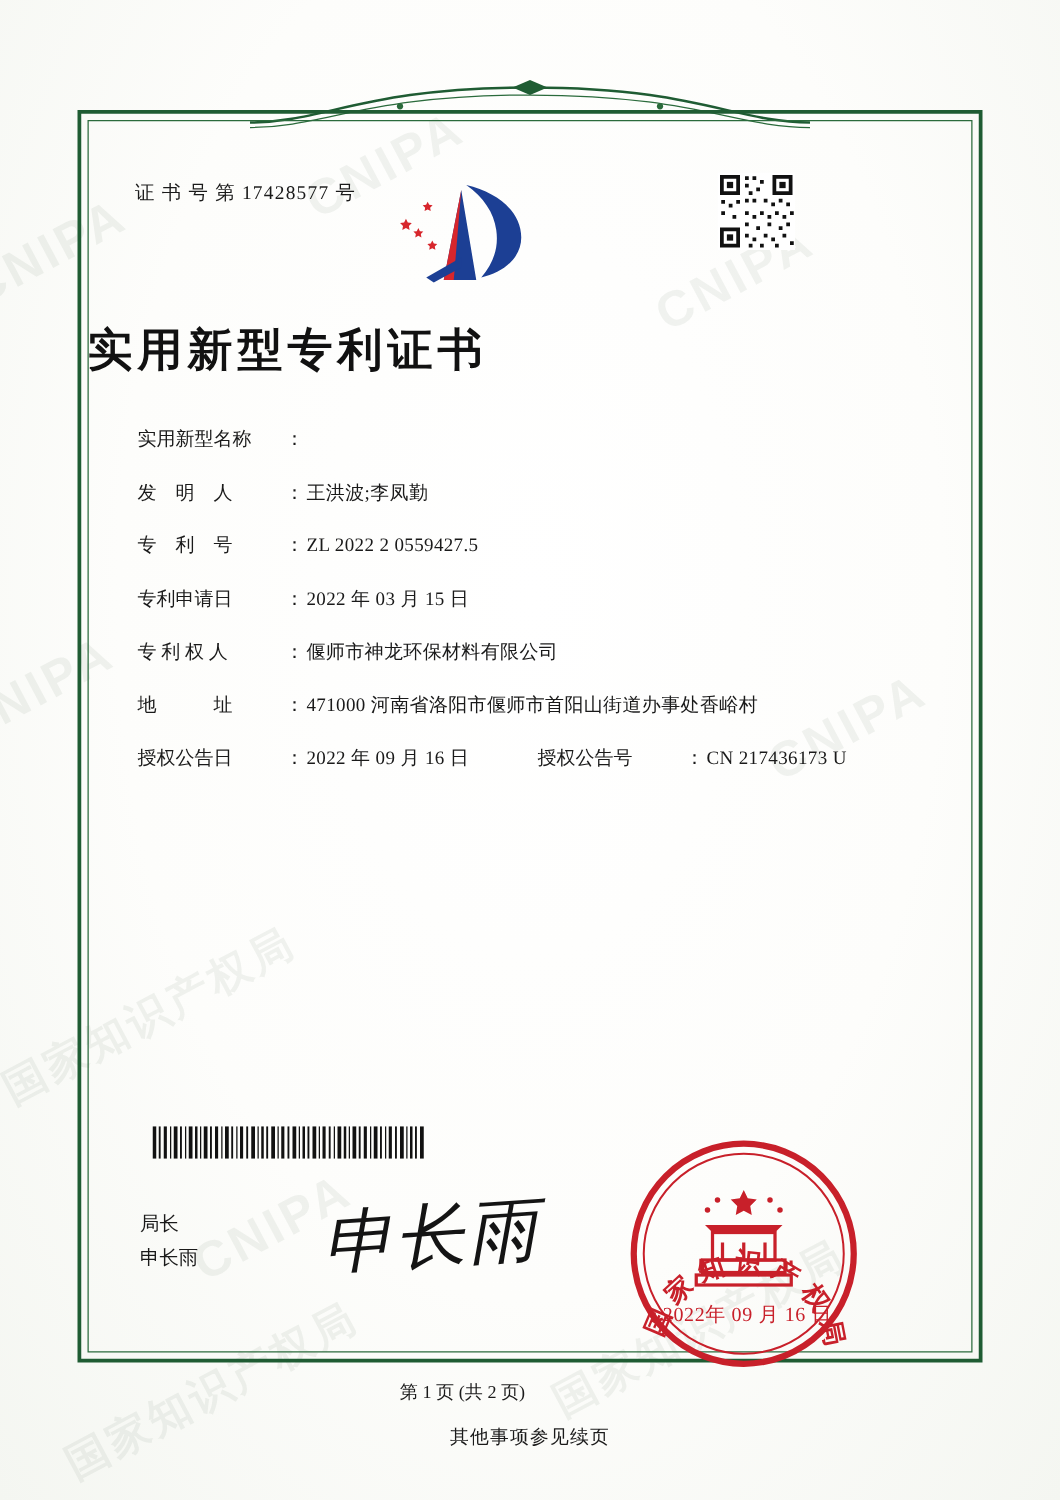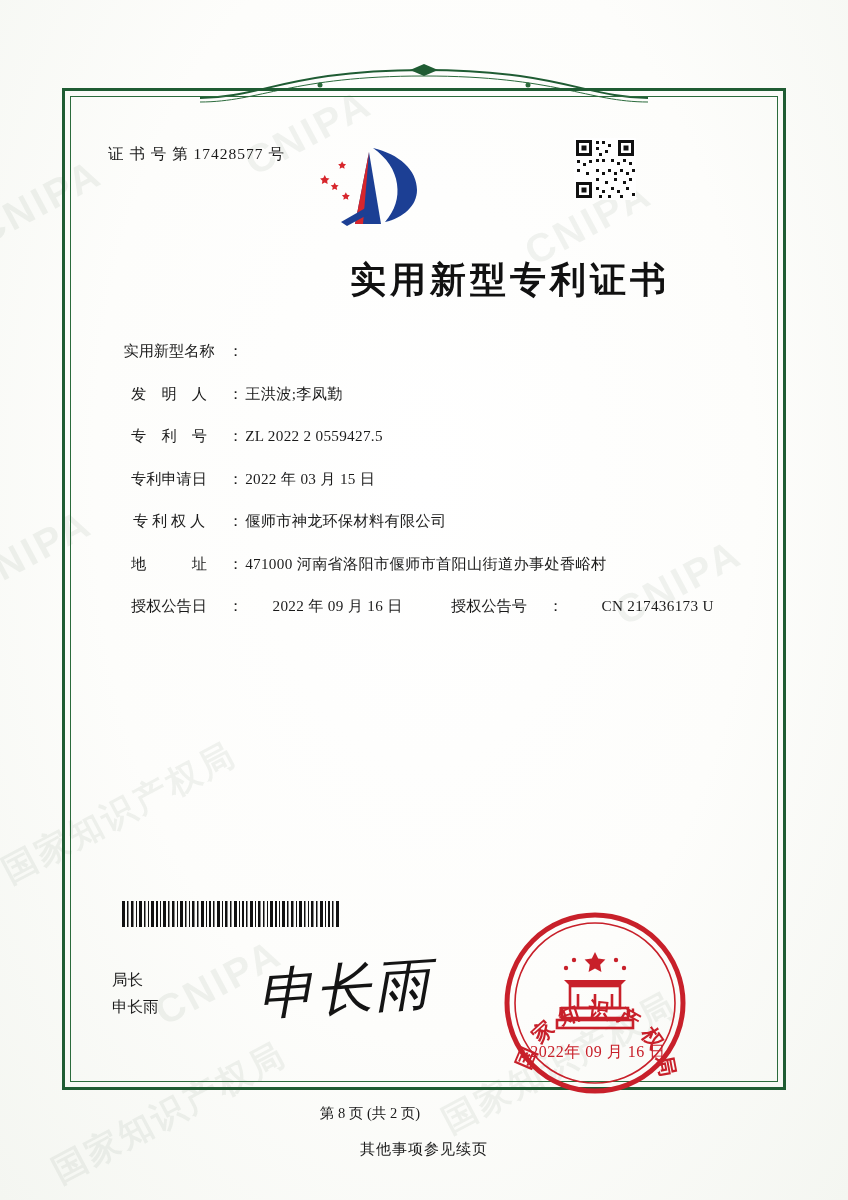--- a/index.html
+++ b/index.html
@@ -100,34 +100,33 @@
     transform: translateX(-50%);
     width: 150px;
     height: 88px;
   }
 
   .main-title {
     position: absolute;
     left: 0;
     right: 0;
     top: 160px;
-    text-align: right;
+    text-align: left;
     font-size: 36px;
     font-weight: bold;
     letter-spacing: 4px;
     color: #111;
     font-family: Liberation Mono, monospace;
   }
 
   .fields {
     position: absolute;
     left: 40px;
     top: 245px;
     width: 640px;
-    text-align: center;
   }
   .field-row {
     display: flex;
     align-items: baseline;
     margin-bottom: 21.5px;
     font-size: 15.2px;
   }
   .field-label {
     width: 118px;
     flex: none;
@@ -463,19 +462,19 @@
       <defs>
         <path id="sealArc" d="M 95 175 m -66 0 a 66 66 0 1 1 132 0"></path>
       </defs>
       <text font-family="Liberation Serif, serif" font-size="21" font-weight="bold" fill="#c8202a" letter-spacing="7">
         <textPath href="#sealArc" startOffset="6%">国家知识产权局</textPath>
       </text>
     </svg>
 
     <div class="seal-date">2022年 09 月 16 日</div>
 
-    <div class="page-num">第 8 页 (共 2 页)</div>
+    <div class="page-num">第 1 页 (共 2 页)</div>
 
   </div>
 
   <div class="footer-note">其他事项参见续页</div>
 
 </div>
 
 </body></html>

